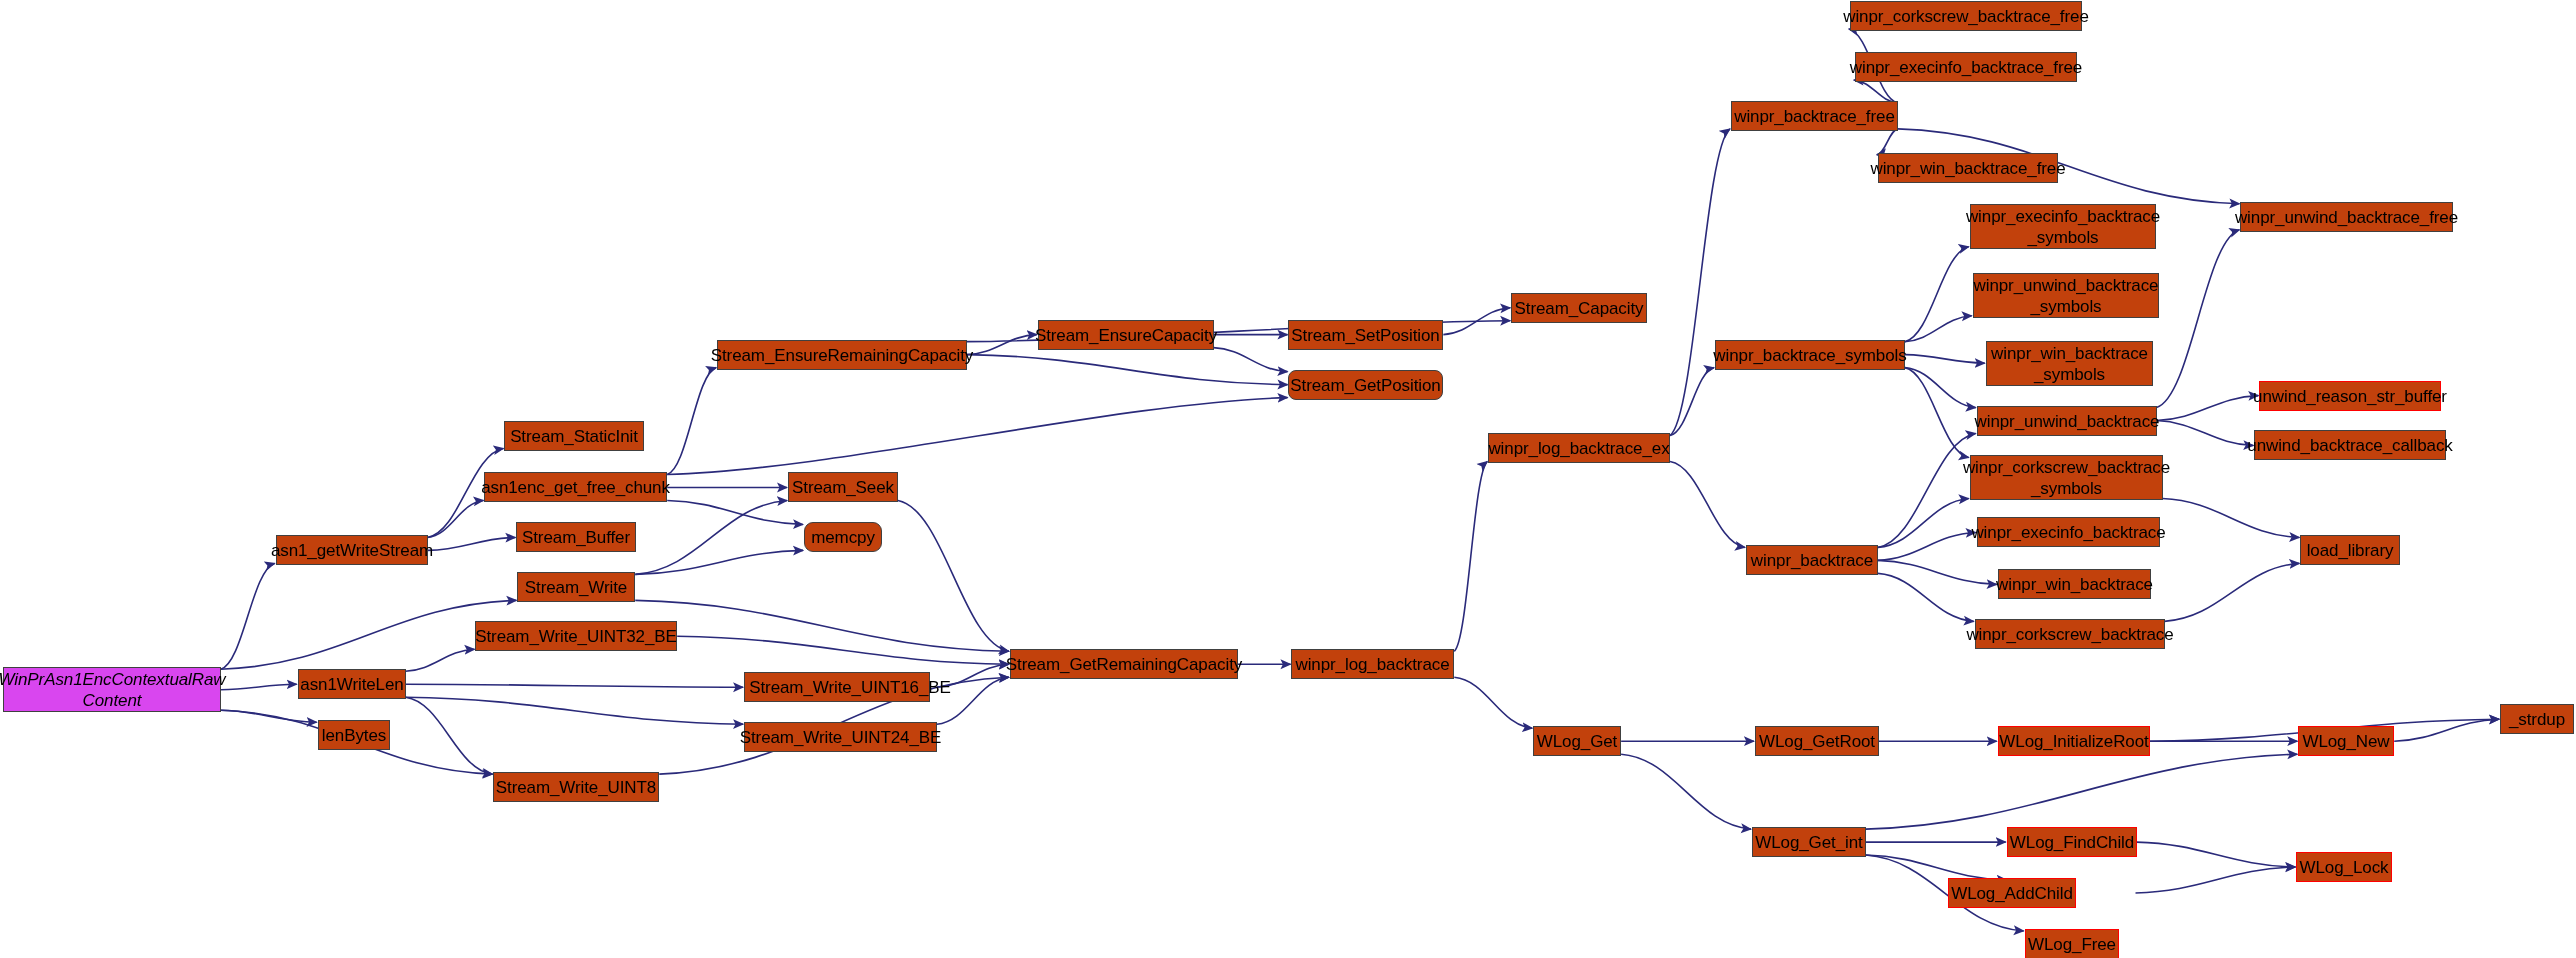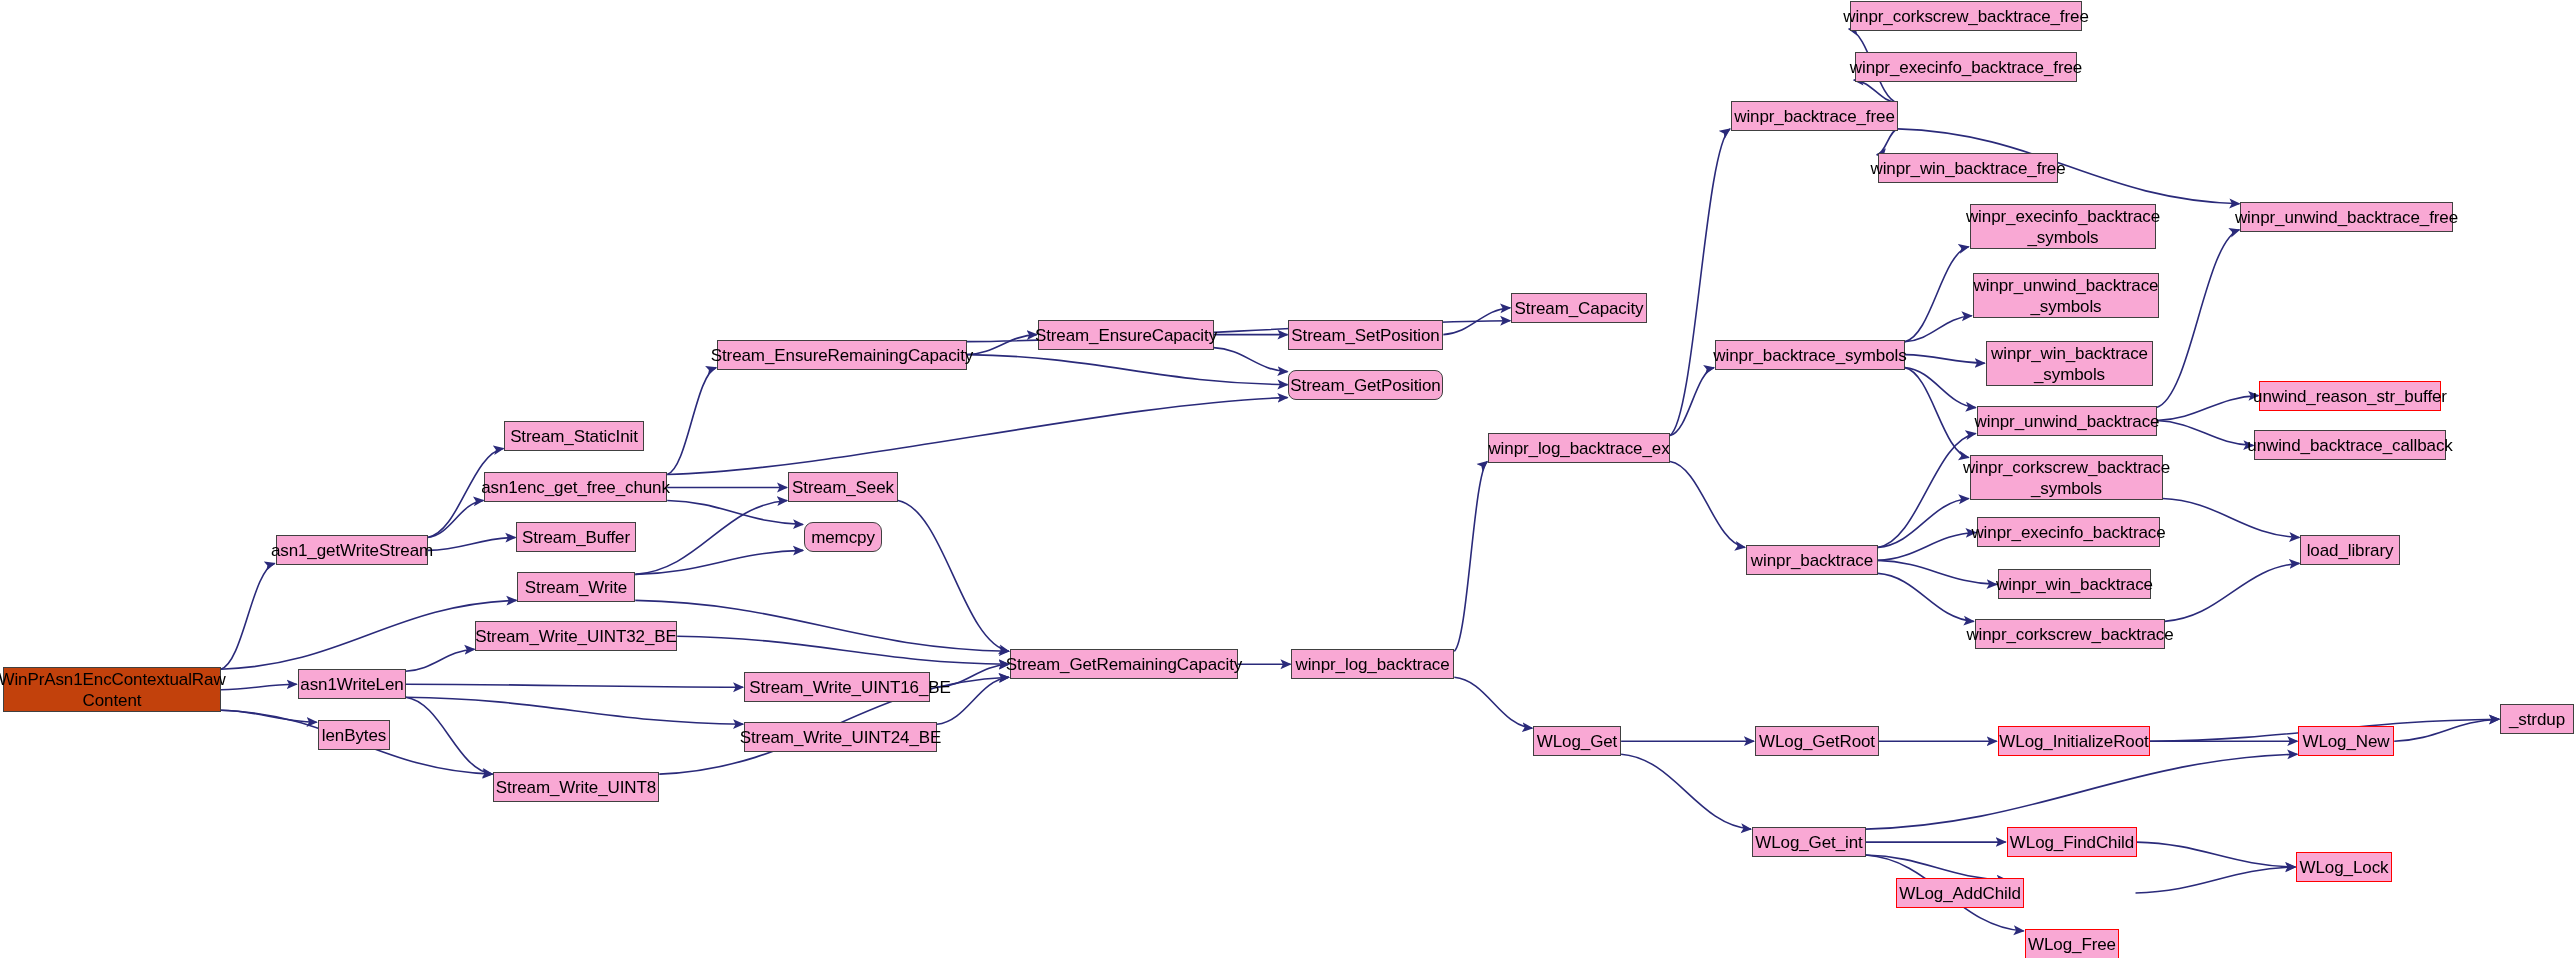--- a/index.html
+++ b/index.html
@@ -18,31 +18,31 @@
     height:959px;
     pointer-events:none;
   }
   .node{
     position:absolute;
     box-sizing:border-box;
     display:flex;
     align-items:center;
     justify-content:center;
     text-align:center;
-    background:#f9a8d4;
+    background:#c2410c;
     border:1px solid #404040;
     font-size:17px;
     line-height:21px;
     color:#000000;
     white-space:pre-line;
     letter-spacing:-0.1px;
     z-index:2;
   }
   .node.red{ border:1px solid #ff0000; }
-  .node.root{ background:#c2410c; border:1px solid #404040; }
+  .node.root{ background:#d946ef; border:1px solid #404040;font-style:italic; }
 </style>
 </head>
 <body>
 
 <div id="canvas">
   <svg class="edges" id="edge-layer" viewBox="0 0 2579 960" xmlns="http://www.w3.org/2000/svg">
       <defs>
         <marker id="arrow" viewBox="0 0 10 10" refX="9" refY="5" markerWidth="7" markerHeight="7" orient="auto-start-reverse" markerUnits="strokeWidth">
           <path d="M 0 0.6 L 10 5 L 0 9.4 L 2.2 5 Z" fill="#2a2a7a"></path>
         </marker>
@@ -159,20 +159,20 @@
       <div class="node" style="left: 2254px; top: 430px; width: 192px; height: 30px;"><span>unwind_backtrace_callback</span></div>
       <div class="node" style="left: 1977px; top: 517px; width: 183px; height: 30px;"><span>winpr_execinfo_backtrace</span></div>
       <div class="node" style="left: 1998px; top: 569px; width: 153px; height: 30px;"><span>winpr_win_backtrace</span></div>
       <div class="node" style="left: 1975px; top: 619px; width: 190px; height: 30px;"><span>winpr_corkscrew_backtrace</span></div>
       <div class="node" style="left: 2300px; top: 535px; width: 100px; height: 30px;"><span>load_library</span></div>
       <div class="node" style="left: 1533px; top: 726px; width: 88px; height: 30px;"><span>WLog_Get</span></div>
       <div class="node" style="left: 1755px; top: 726px; width: 124px; height: 30px;"><span>WLog_GetRoot</span></div>
       <div class="node red" style="left: 1998px; top: 726px; width: 152px; height: 30px;"><span>WLog_InitializeRoot</span></div>
       <div class="node" style="left: 1752px; top: 827px; width: 114px; height: 30px; justify-content: center;"><span>WLog_Get_int</span></div>
       <div class="node red" style="left: 2007px; top: 827px; width: 130px; height: 30px;"><span>WLog_FindChild</span></div>
-      <div class="node red" style="left: 1896px; top: 878px; width: 128px; height: 30px;"><span>WLog_AddChild</span></div>
+      <div class="node red" style="left: 1948px; top: 878px; width: 128px; height: 30px;"><span>WLog_AddChild</span></div>
       <div class="node red" style="left: 2025px; top: 929px; width: 94px; height: 30px;"><span>WLog_Free</span></div>
       <div class="node red" style="left: 2298px; top: 726px; width: 96px; height: 30px;"><span>WLog_New</span></div>
       <div class="node red" style="left: 2296px; top: 852px; width: 96px; height: 30px;"><span>WLog_Lock</span></div>
       <div class="node" style="left: 2500px; top: 704px; width: 74px; height: 30px;"><span>_strdup</span></div>
     </div>
 </div>
 
 
 </body></html>

